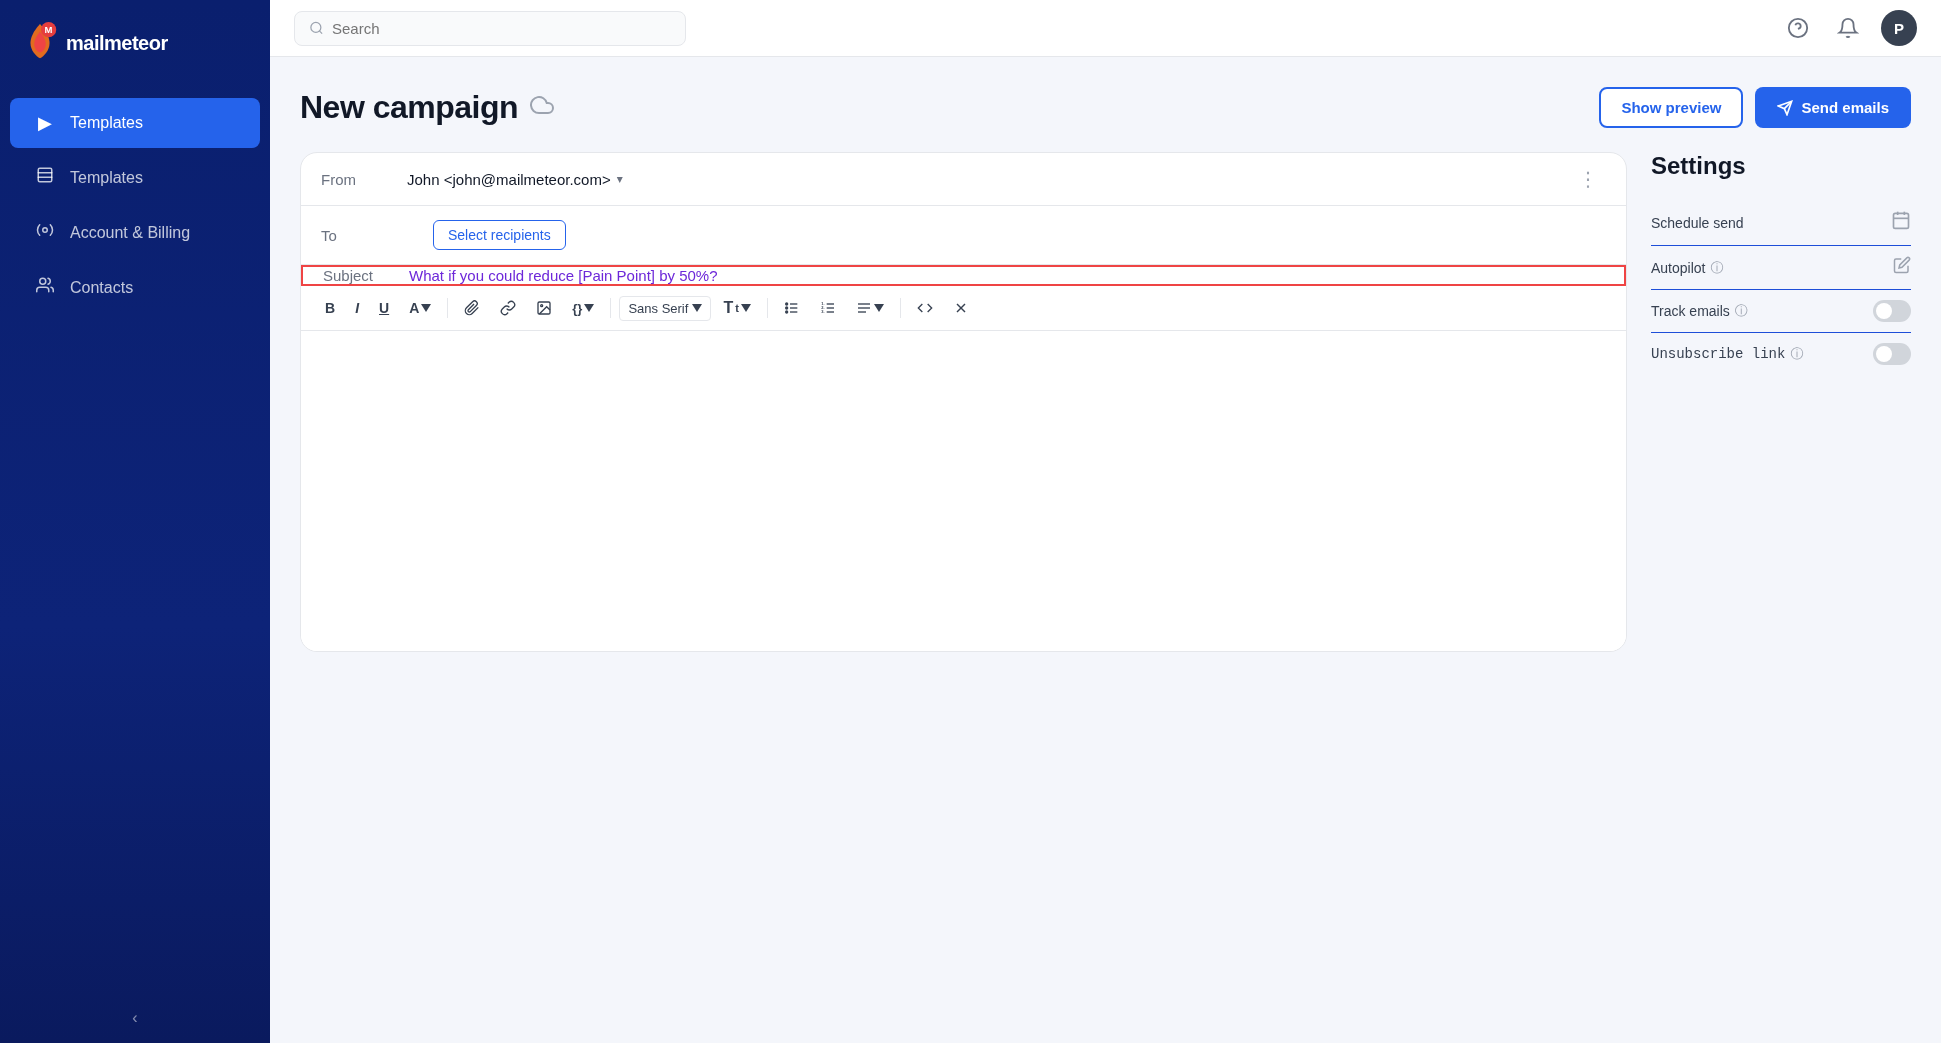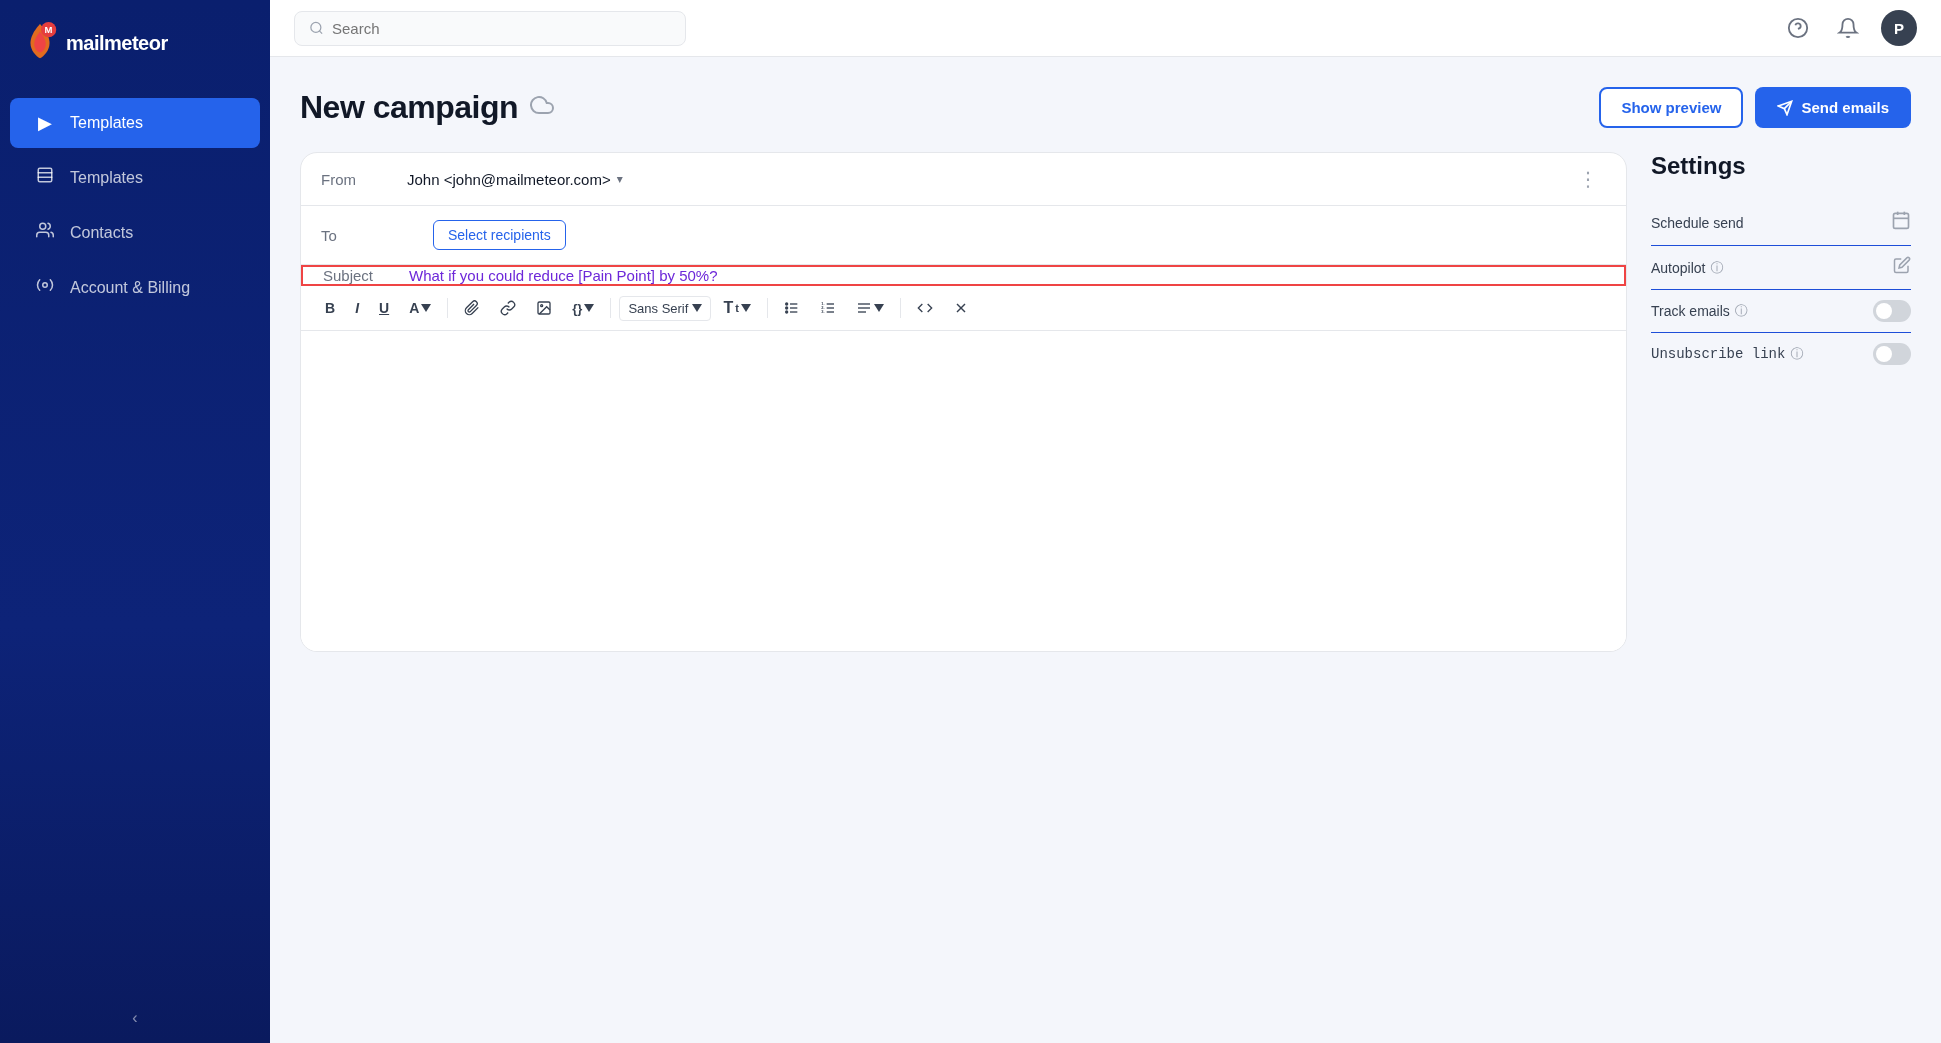--- a/index.html
+++ b/index.html
@@ -411,40 +411,40 @@
     </div>
     <div class="nav-item">
       <span class="nav-icon">
         <svg width="18" height="18" viewBox="0 0 24 24" fill="none" stroke="currentColor" stroke-width="2" stroke-linecap="round" stroke-linejoin="round">
           <rect x="3" y="3" width="18" height="18" rx="2"></rect>
             <line x1="3" y1="9" x2="21" y2="9"></line>
             <line x1="3" y1="15" x2="21" y2="15"></line>
         </svg>
       </span>
       <span>Templates</span>
+    </div>
+    <div class="nav-item">
+      <span class="nav-icon">
+        <svg width="18" height="18" viewBox="0 0 24 24" fill="none" stroke="currentColor" stroke-width="2" stroke-linecap="round" stroke-linejoin="round">
+          <circle cx="12" cy="12" r="3"></circle>
+            <path d="M19.07 4.93a10 10 0 0 1 0 14.14M4.93 4.93a10 10 0 0 0 0 14.14"></path>
+        </svg>
+      </span>
+      <span>Account &amp; Billing</span>
     </div>
     <div class="nav-item">
       <span class="nav-icon">
         <svg width="18" height="18" viewBox="0 0 24 24" fill="none" stroke="currentColor" stroke-width="2" stroke-linecap="round" stroke-linejoin="round">
           <path d="M17 21v-2a4 4 0 0 0-4-4H5a4 4 0 0 0-4 4v2"></path>
             <circle cx="9" cy="7" r="4"></circle>
             <path d="M23 21v-2a4 4 0 0 0-3-3.87"></path>
             <path d="M16 3.13a4 4 0 0 1 0 7.75"></path>
         </svg>
       </span>
       <span>Contacts</span>
-    </div>
-    <div class="nav-item">
-      <span class="nav-icon">
-        <svg width="18" height="18" viewBox="0 0 24 24" fill="none" stroke="currentColor" stroke-width="2" stroke-linecap="round" stroke-linejoin="round">
-          <circle cx="12" cy="12" r="3"></circle>
-            <path d="M19.07 4.93a10 10 0 0 1 0 14.14M4.93 4.93a10 10 0 0 0 0 14.14"></path>
-        </svg>
-      </span>
-      <span>Account &amp; Billing</span>
     </div>
   </div>
 
   <div class="sidebar-collapse">
     <span>‹</span>
   </div>
 </nav>
 
 <div class="main">
 

